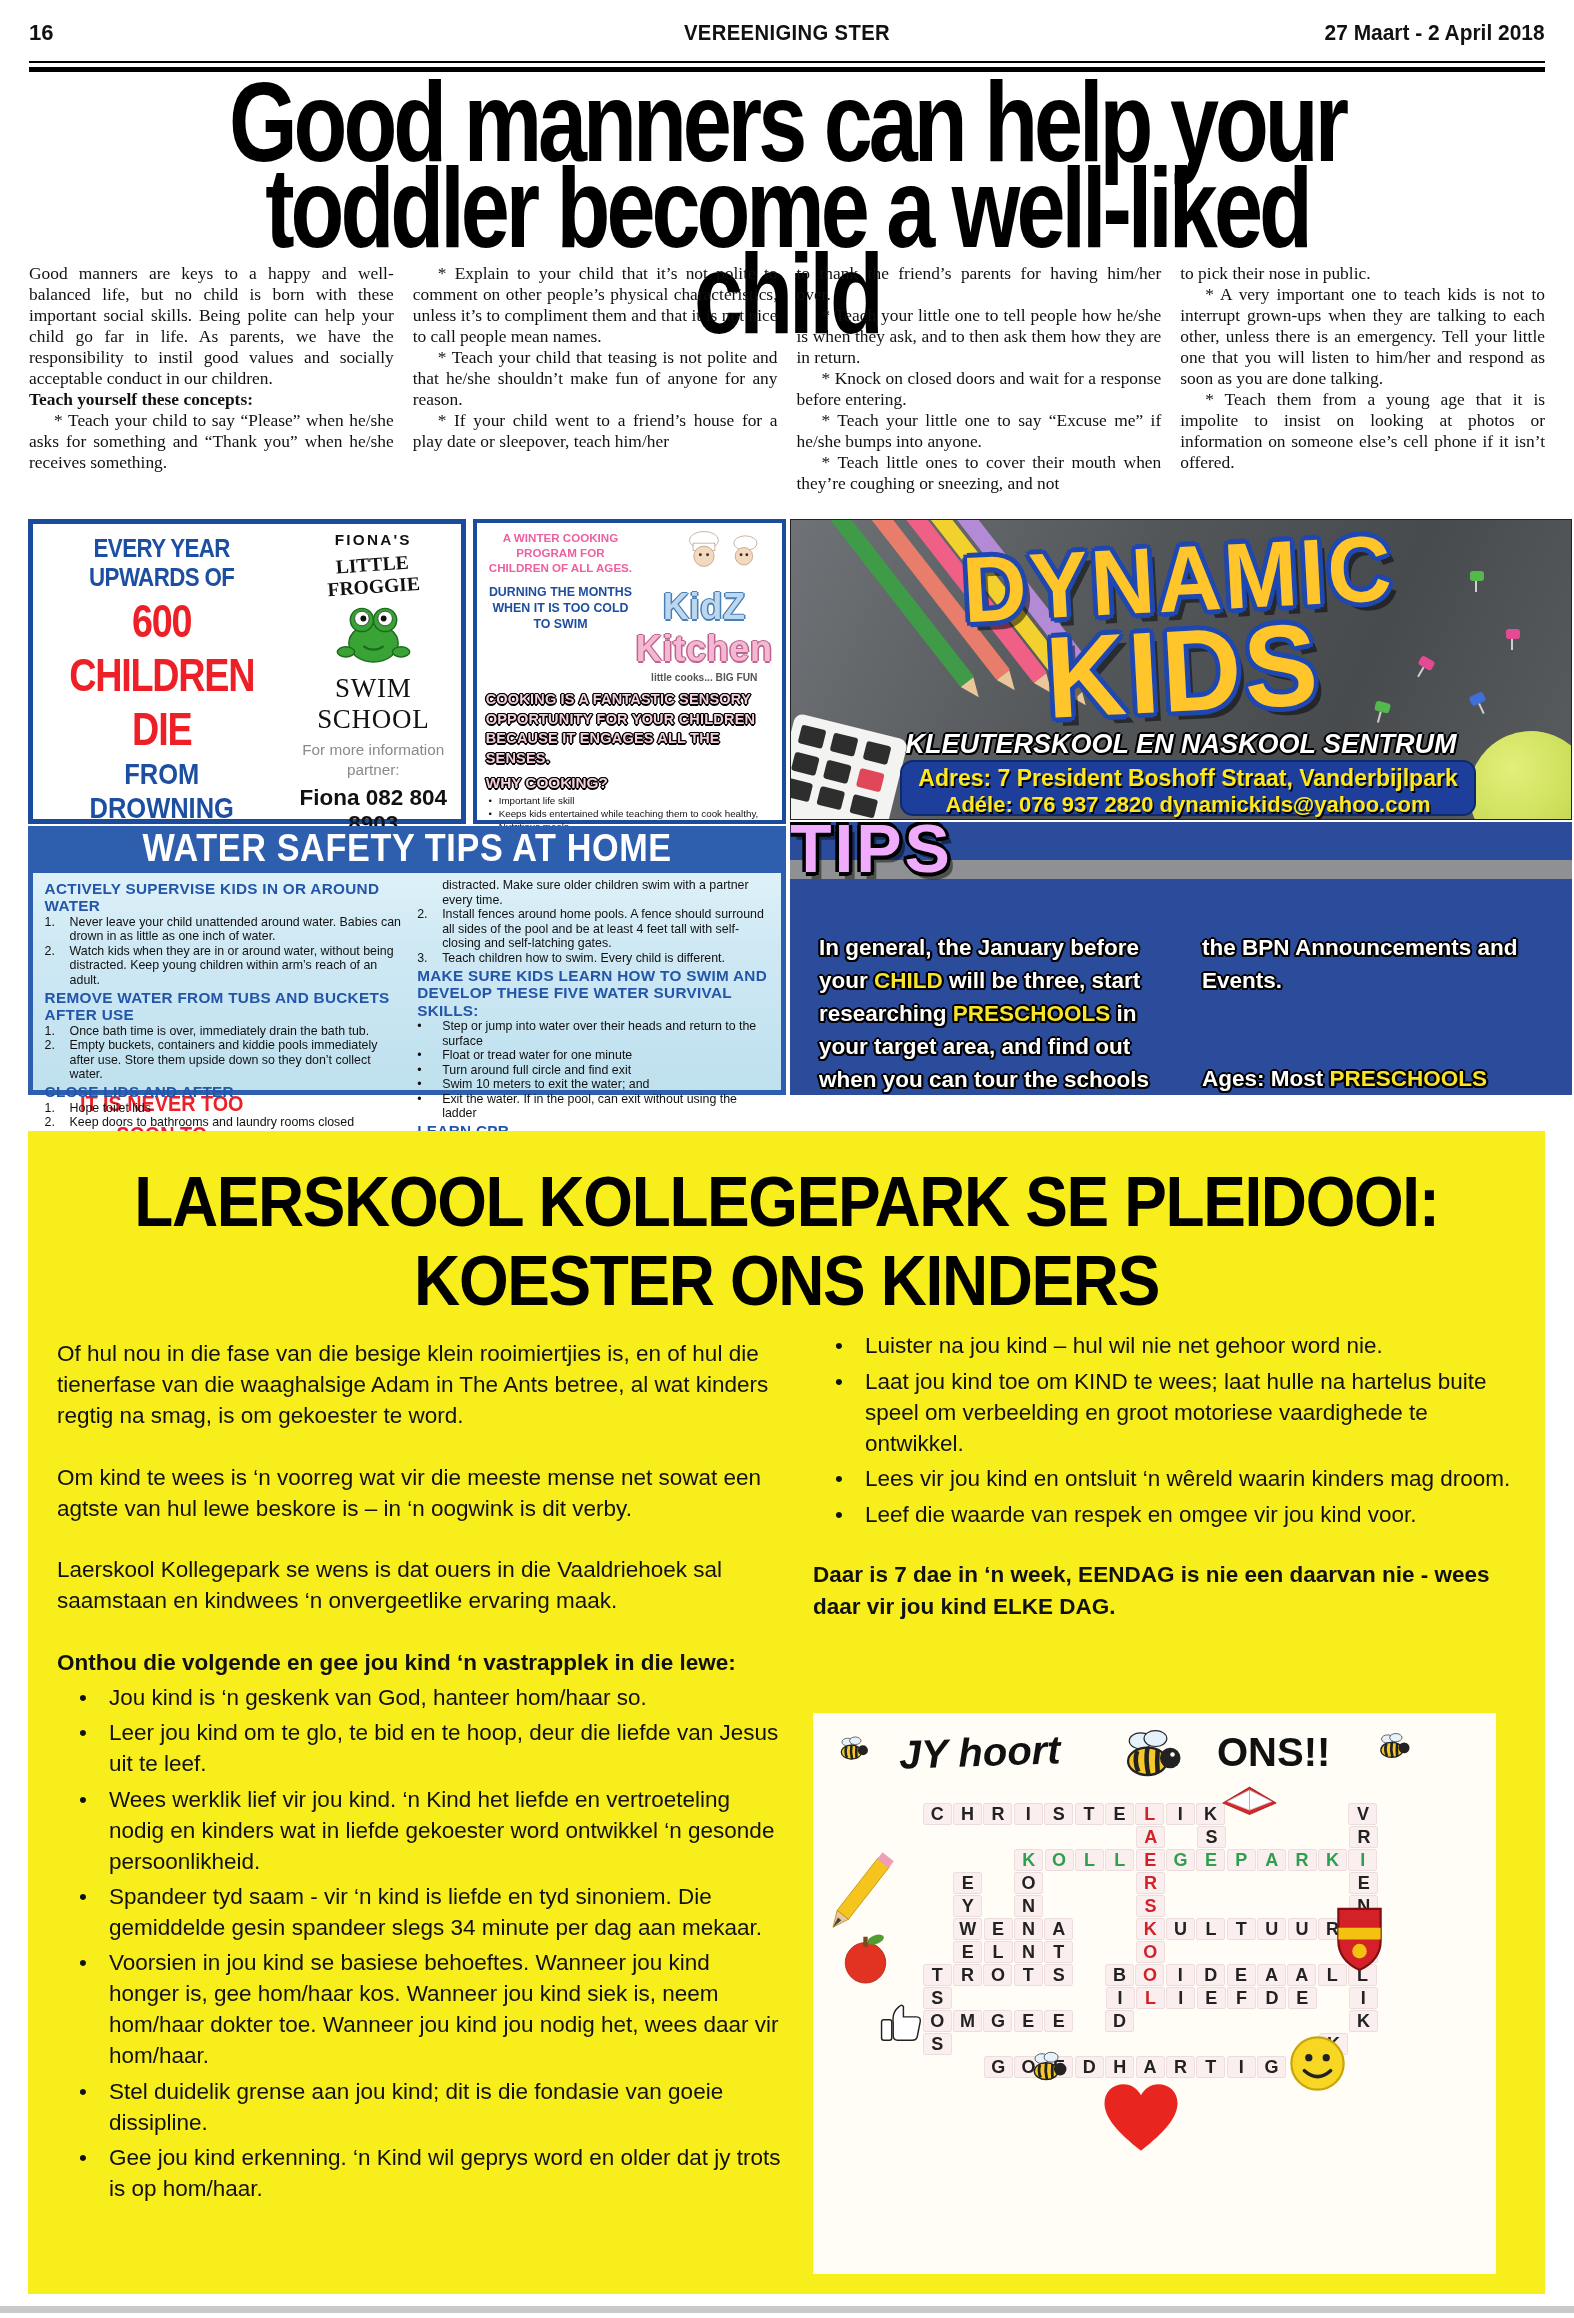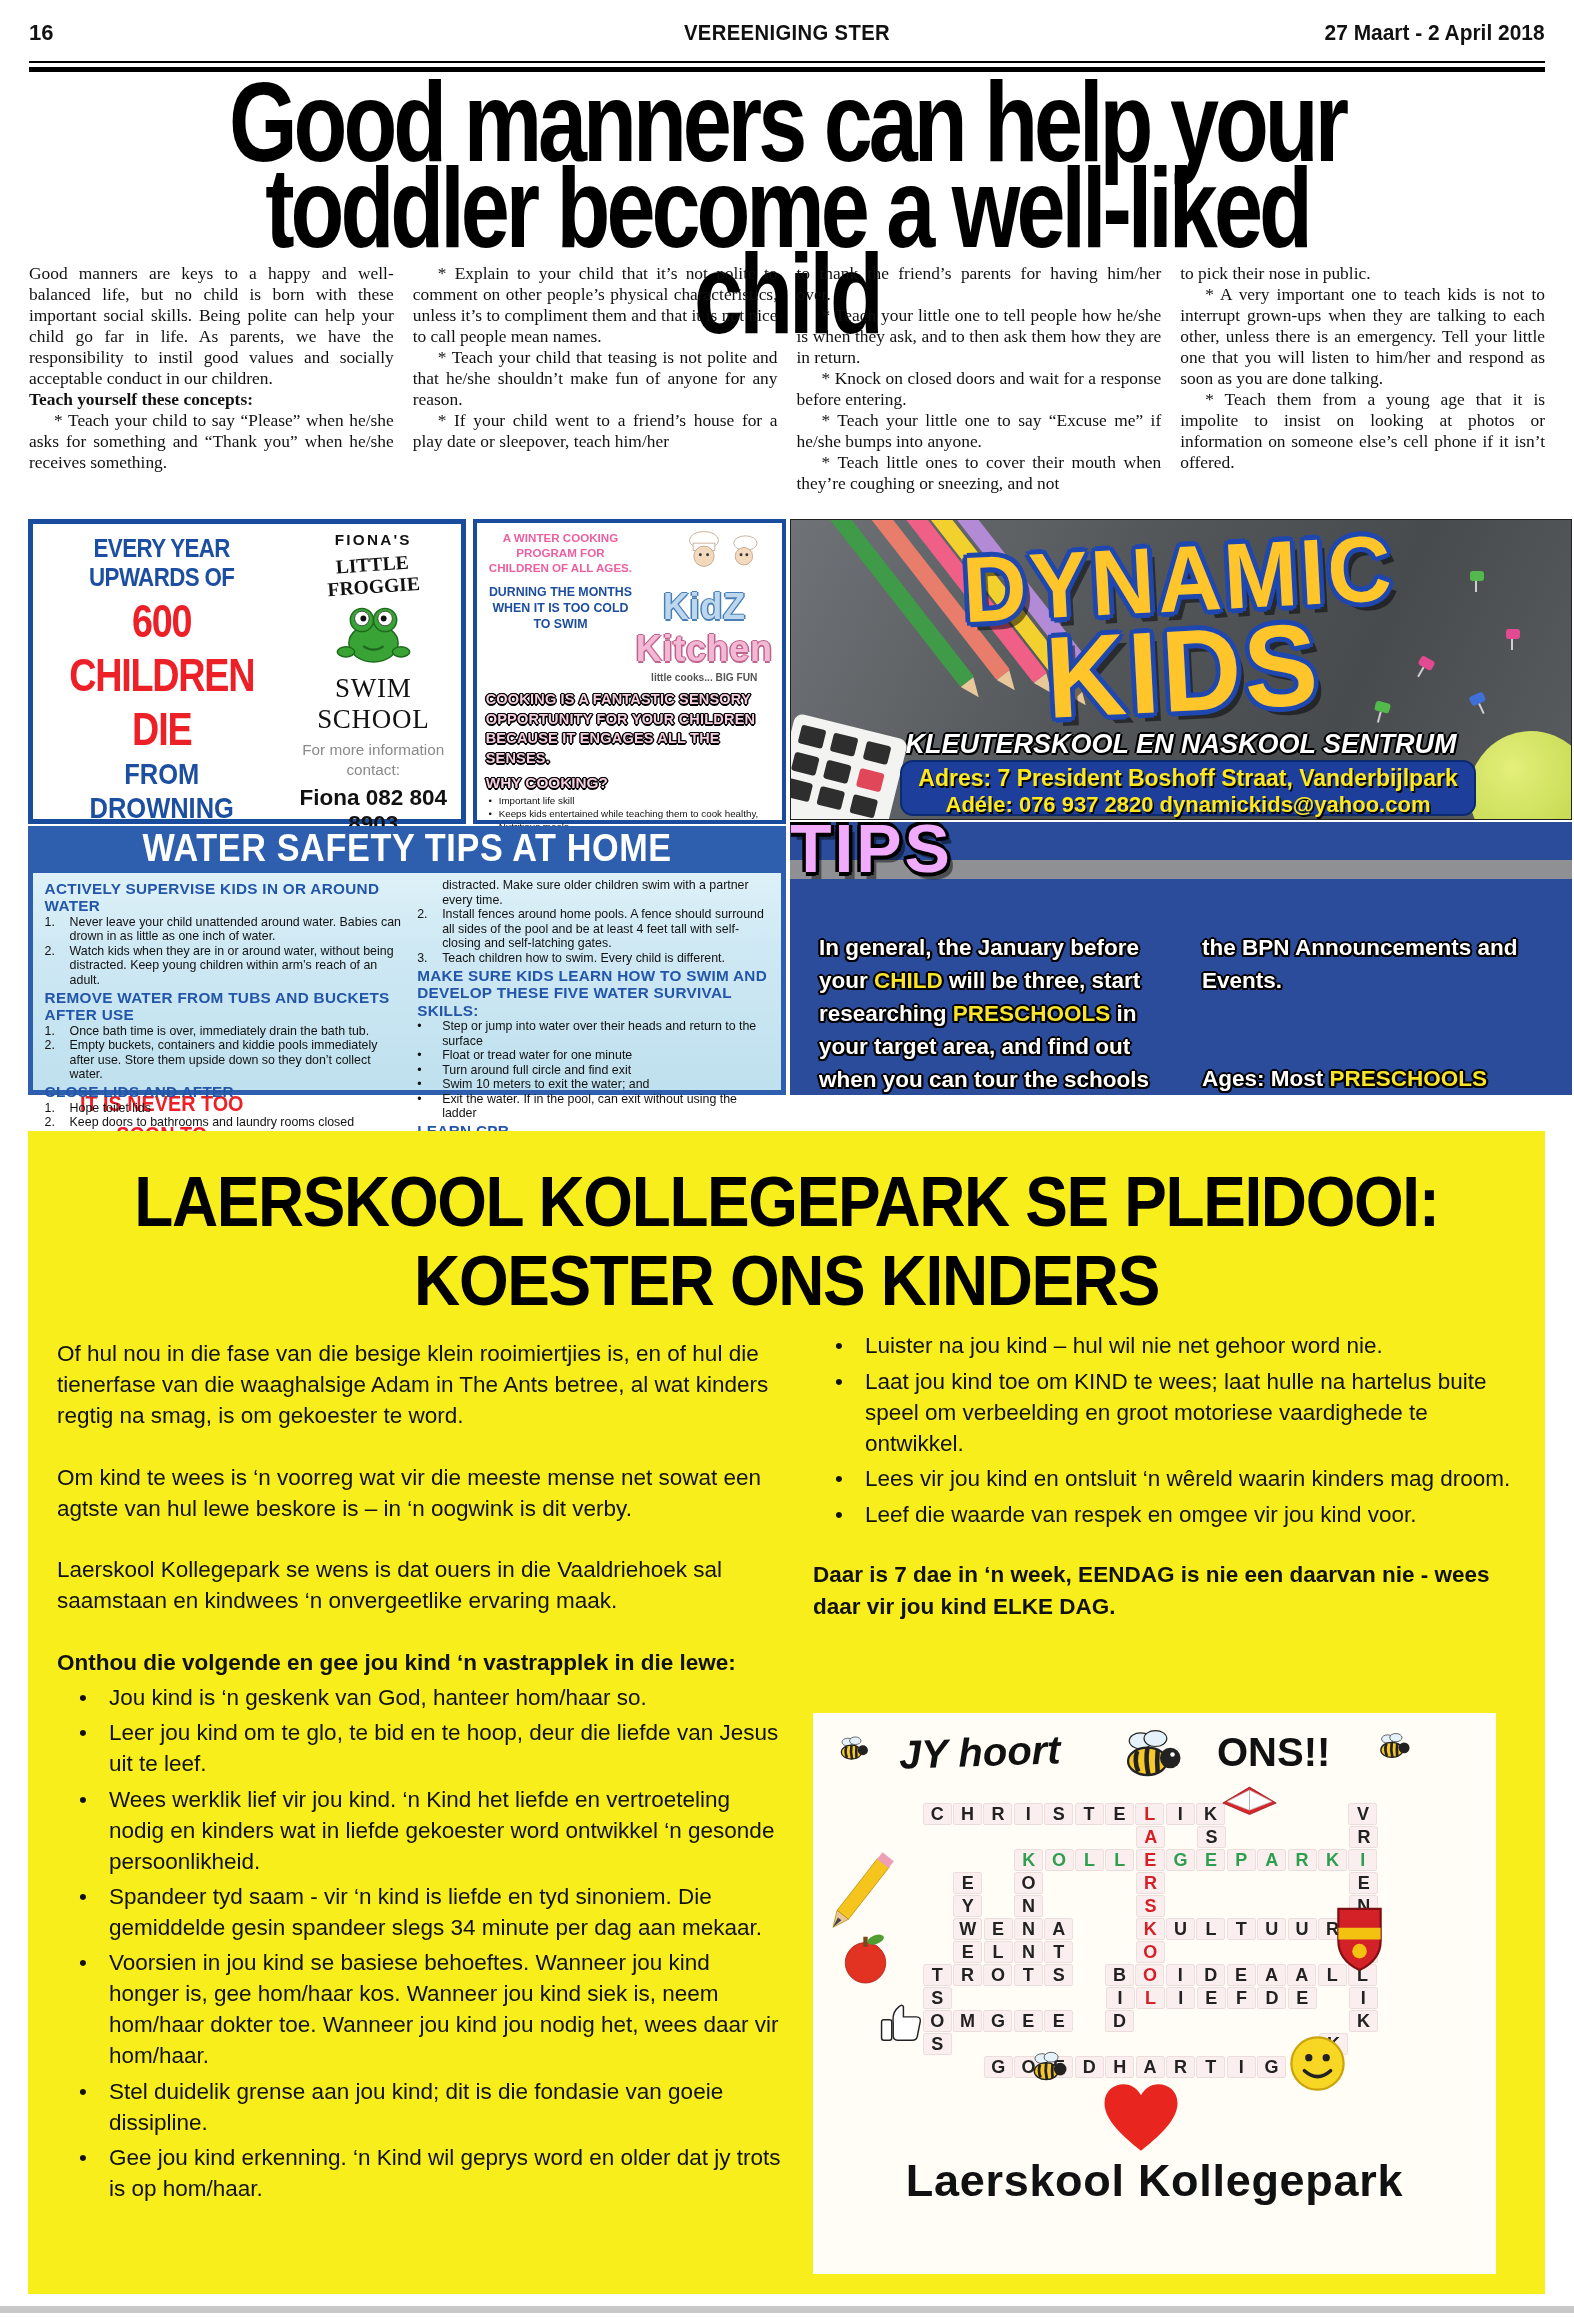--- a/index.html
+++ b/index.html
@@ -206,21 +206,21 @@
         <circle cx="76" cy="28" r="10" fill="#fff" stroke="#222"></circle>
         <circle cx="46" cy="28" r="4" fill="#111"></circle>
         <circle cx="74" cy="28" r="4" fill="#111"></circle>
         <path d="M46 66 q14 10 28 0" stroke="#1c6b1c" stroke-width="3" fill="none"></path>
         <ellipse cx="22" cy="74" rx="12" ry="7" fill="#3aa335" stroke="#1c6b1c" stroke-width="2"></ellipse>
         <ellipse cx="98" cy="74" rx="12" ry="7" fill="#3aa335" stroke="#1c6b1c" stroke-width="2"></ellipse>
       </svg>
       <div class="f-swim">SWIM SCHOOL</div>
       <div class="f-info">
         <div>For more information</div>
-        <div>contact:</div>
+        <div>partner:</div>
       </div>
       <div class="f-phone">Fiona 082 804 8903</div>
       <div class="f-mail">fionahsd@gmail.com</div>
       <div class="f-addr">22 Assegai St. Three Rivers</div>
     </div>
   </div>
 
   <div class="kidz">
     <div class="k-top">
       <div class="k-top-left">
@@ -722,19 +722,18 @@
       <svg class="pz-ico" style="left:288px;top:368px;" width="80" height="73" viewBox="0 0 100 92">
         <path d="M50 88 C20 64 4 46 4 28 C4 12 16 4 28 4 C38 4 46 10 50 18 C54 10 62 4 72 4 C84 4 96 12 96 28 C96 46 80 64 50 88 Z" fill="#e8261f"></path>
       </svg>
       <svg class="pz-ico" style="left:474px;top:320px;" width="61" height="61" viewBox="0 0 84 84">
         <circle cx="42" cy="42" r="36" fill="#f7d724" stroke="#c9a40a" stroke-width="3"></circle>
         <circle cx="30" cy="34" r="5" fill="#222"></circle>
           <circle cx="54" cy="34" r="5" fill="#222"></circle>
         <path d="M24 52 q18 16 36 0" stroke="#222" stroke-width="5" fill="none" stroke-linecap="round"></path>
       </svg>
 
-      <div class="pz-caption">Laerskool Kollegepark</div>
     </div>
   </div>
 
   <div class="bottom-strip"></div>
 </div>
 
 
 </body></html>

